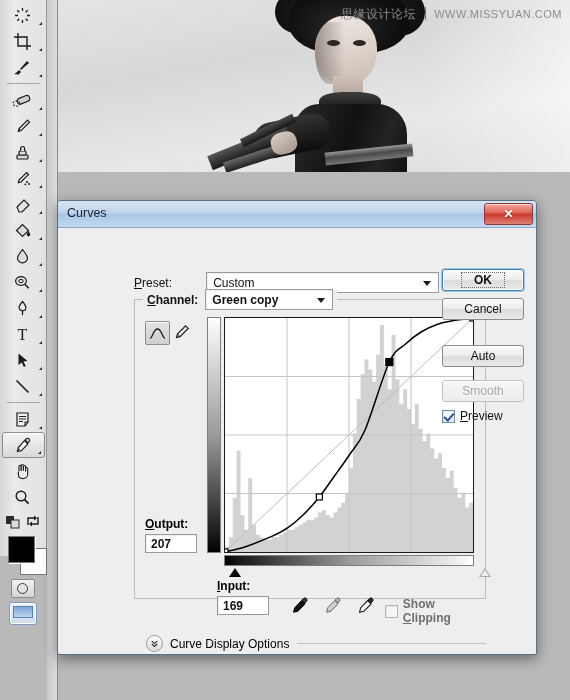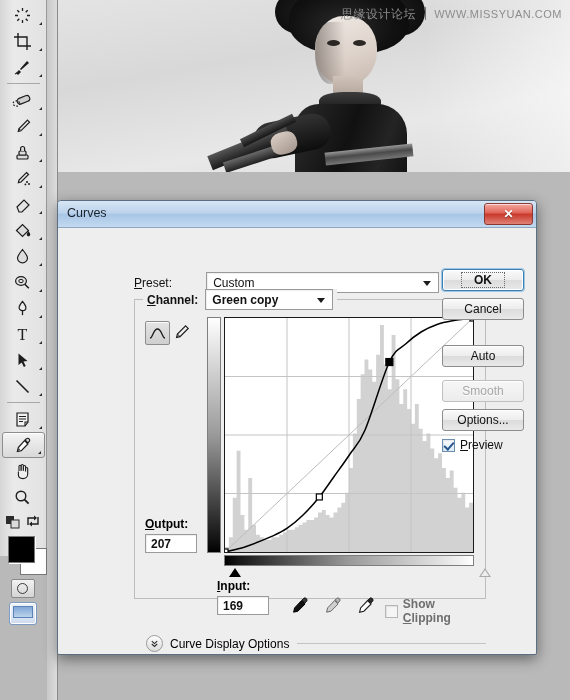--- a/index.html
+++ b/index.html
@@ -578,23 +578,20 @@
       </div>
       <div class="btn">
         <span>Cancel</span>
       </div>
       <div class="btn" style="margin-top:25px">
         <span>Auto</span>
       </div>
       <div class="btn dis" style="margin-top:13px">
         <span>Smooth</span>
       </div>
-      <div class="btn">
-        <span>Options...</span>
-      </div>
       <div id="previewrow">
         <span class="chk on"></span>
         <span class="plbl">
           <span class="u">P</span>review
         </span>
       </div>
     </div>
 
   </div>
 </div>

